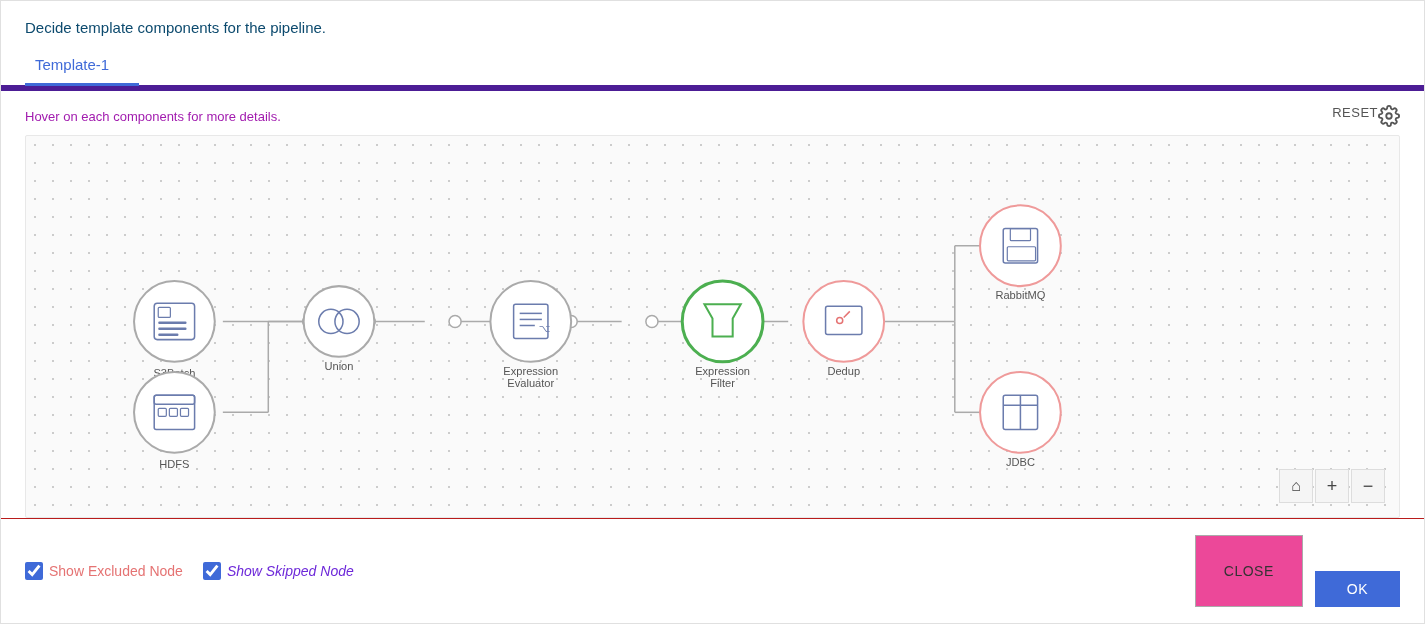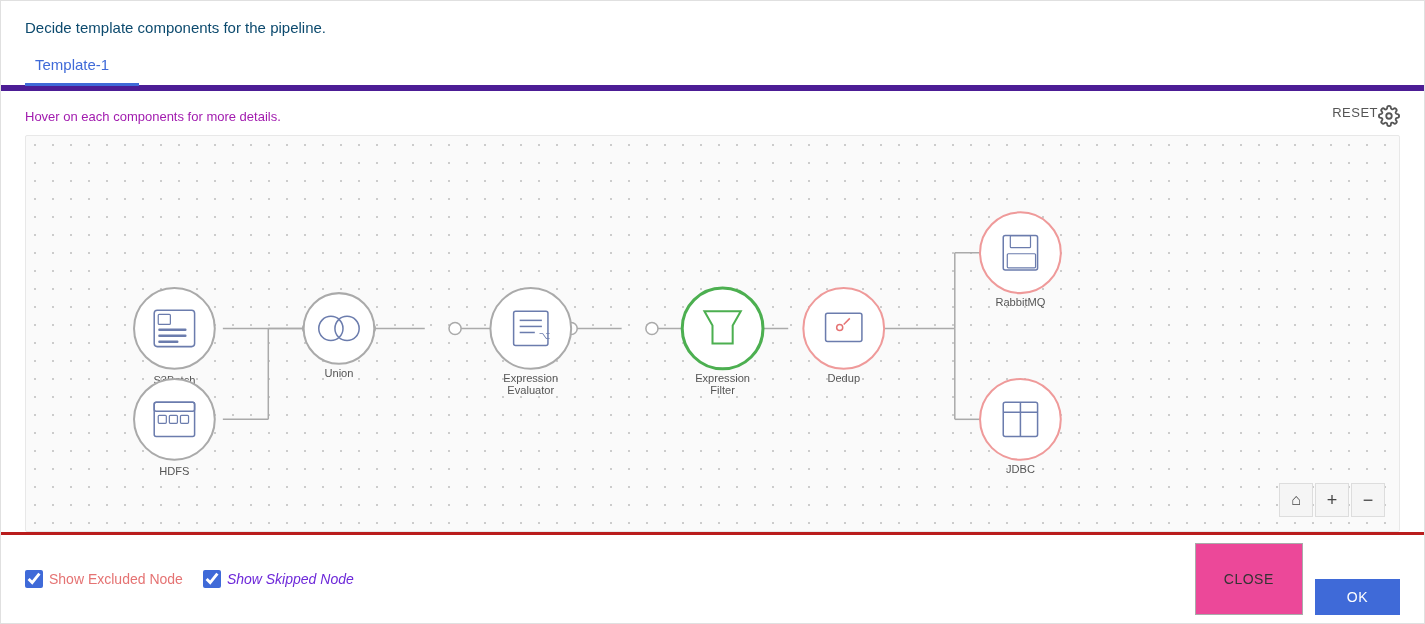--- a/index.html
+++ b/index.html
@@ -111,22 +111,22 @@
       font-size: 18px;
       color: #444;
     }
     .zoom-btn.home {
       font-size: 16px;
     }
     .footer {
       display: flex;
       align-items: center;
       justify-content: space-between;
-      padding: 8px 24px;
-      border-top: 3px solid #b91c1c;
+      padding: 16px 24px;
+      border-top: 1px solid #b91c1c;
       background: #fff;
     }
     .footer-left {
       display: flex;
       align-items: center;
       gap: 20px;
     }
     .checkbox-label {
       display: flex;
       align-items: center;

